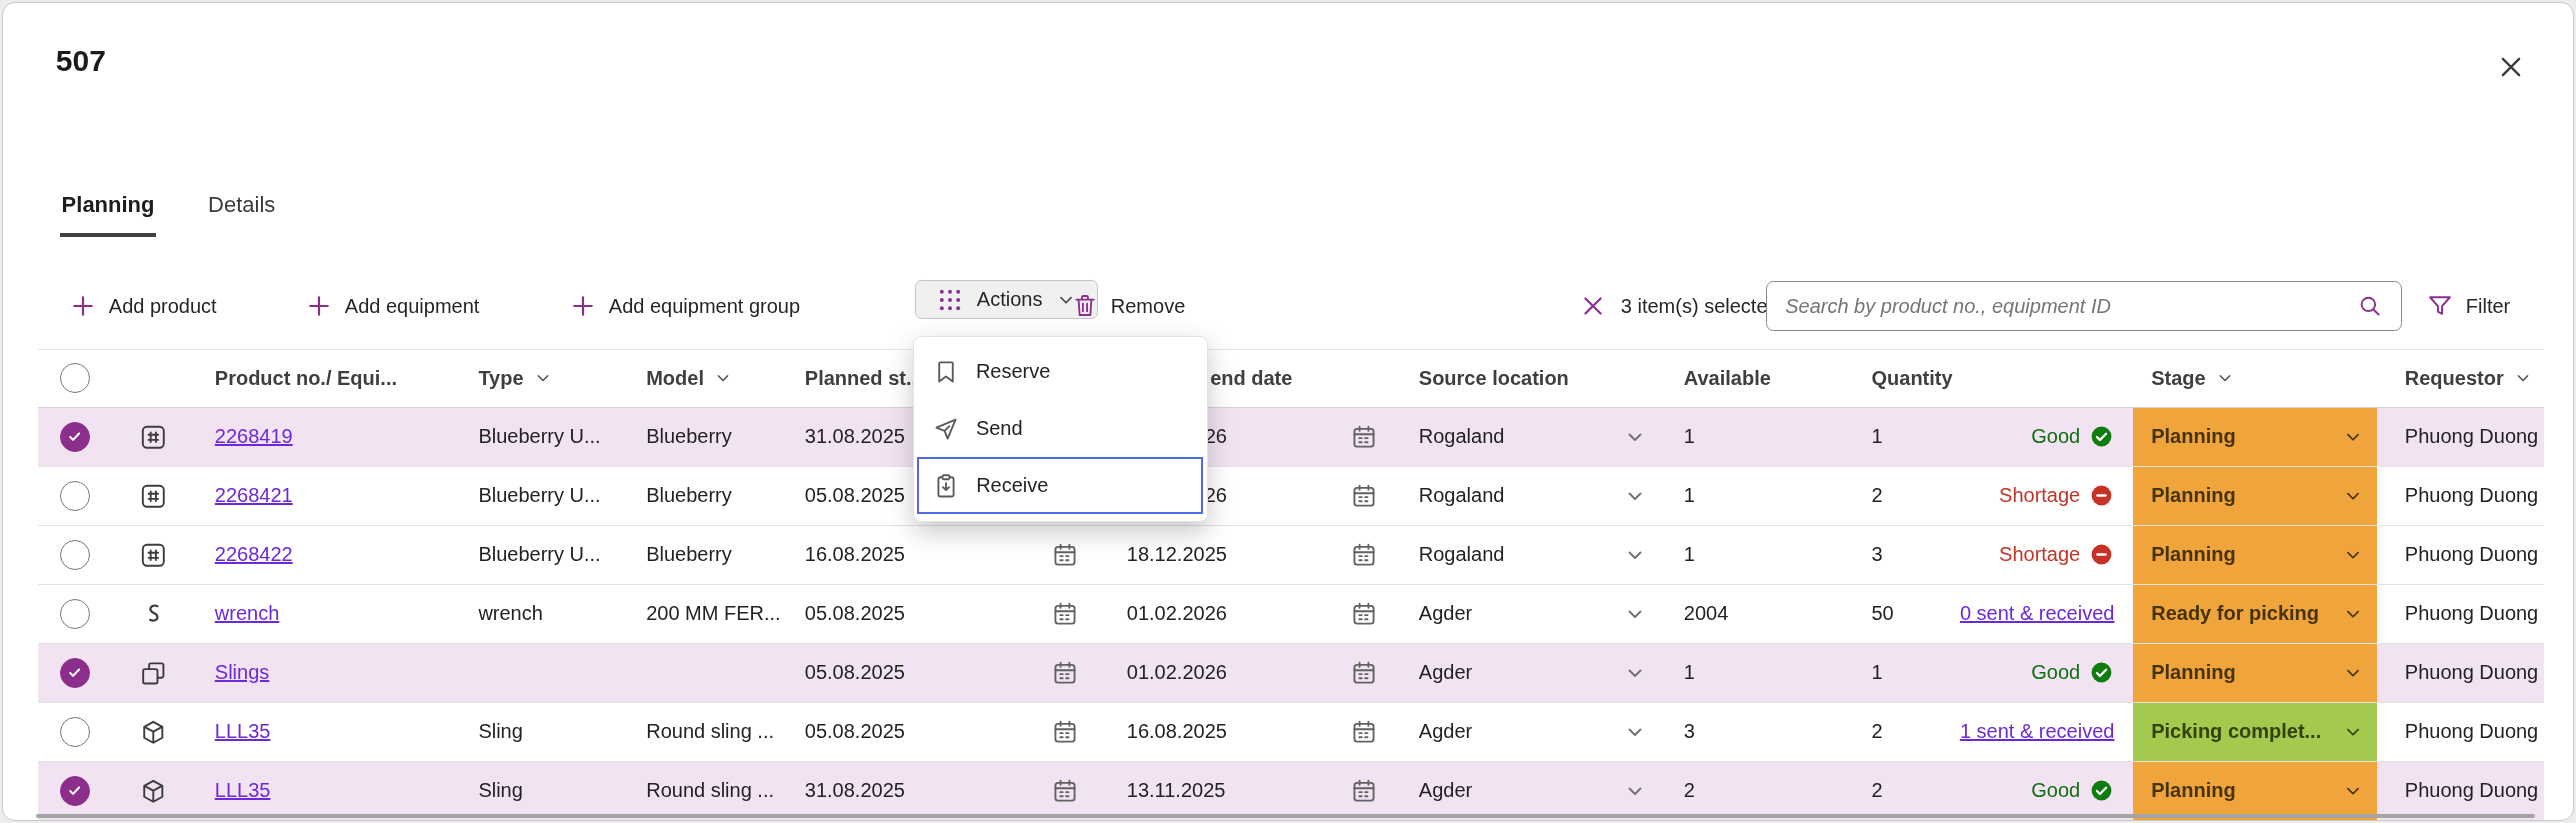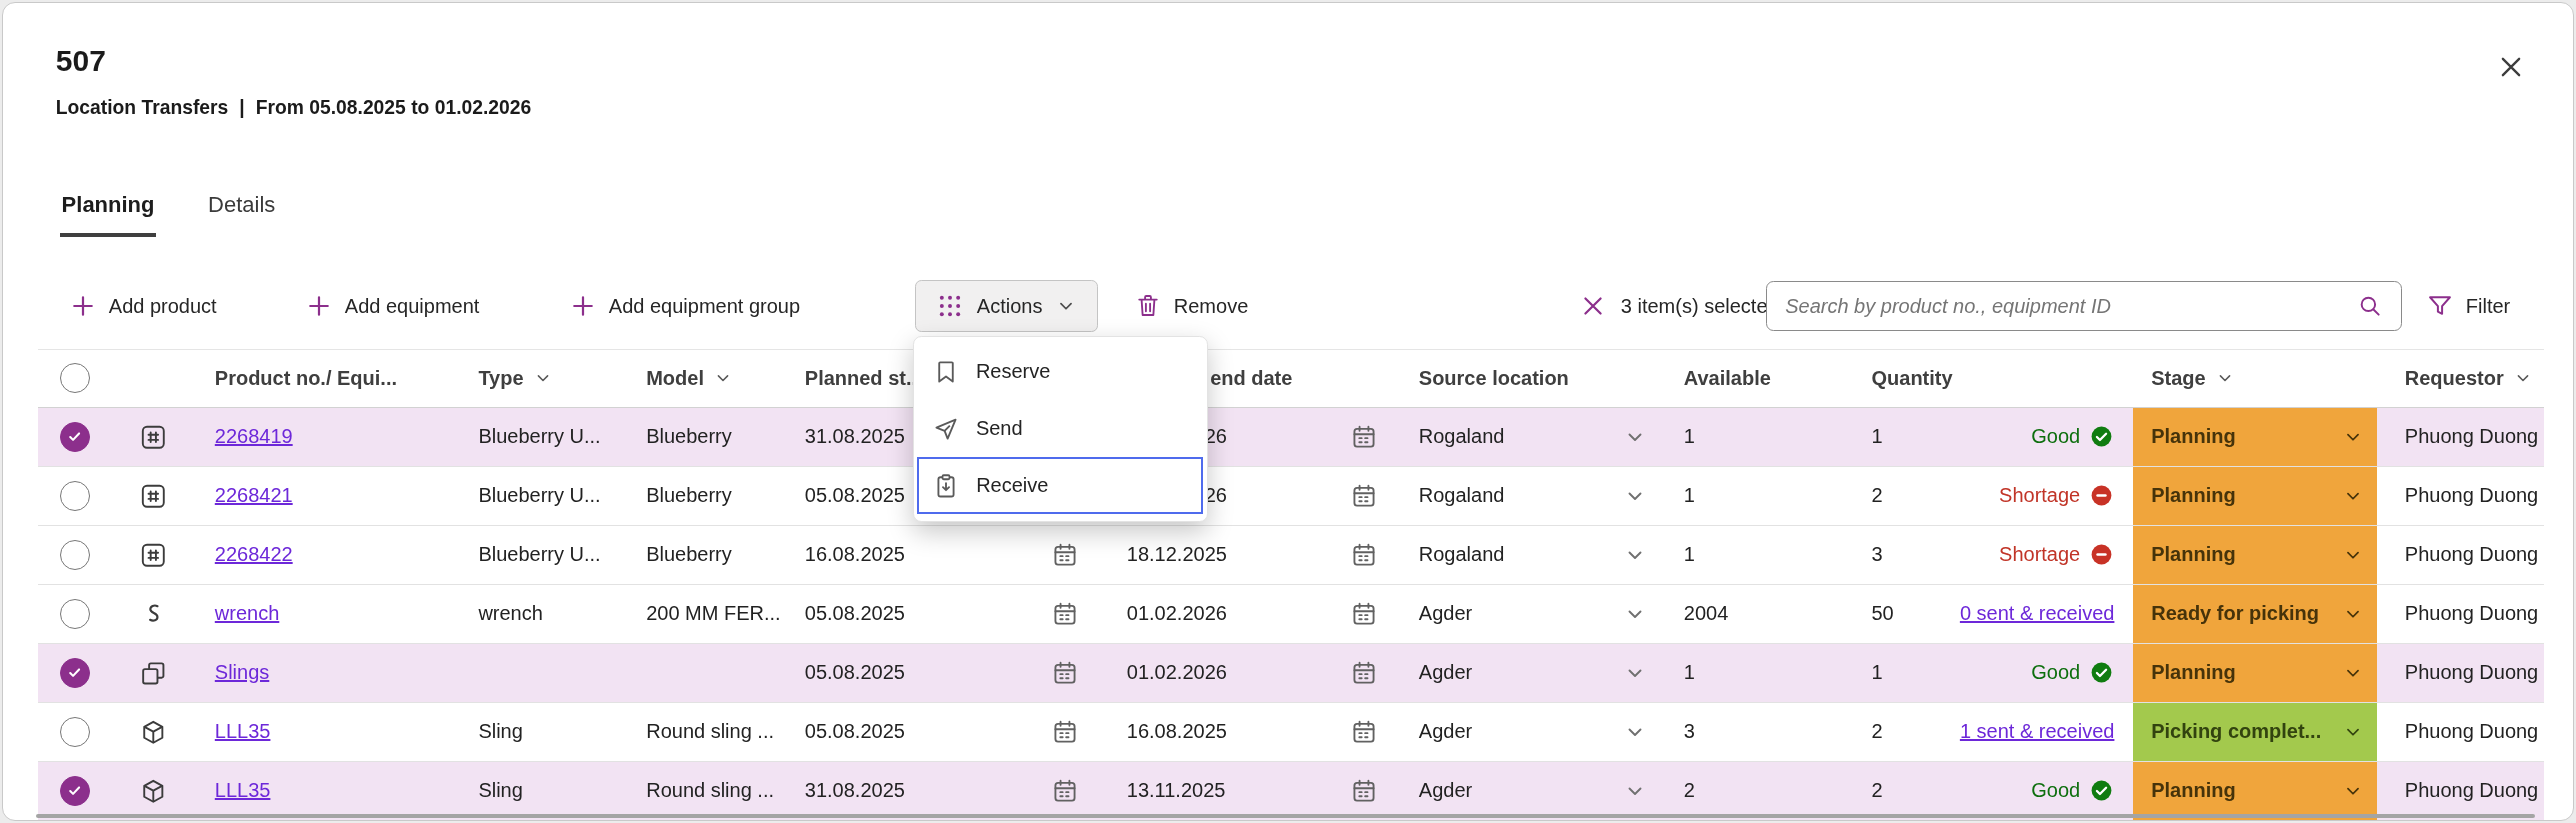--- a/index.html
+++ b/index.html
@@ -14,21 +14,21 @@
 
   
   #tabs{position:absolute;left:57px;top:186px;display:flex;gap:50px;}
   .tab{font-size:22px;color:#3a3a3a;padding:3.7px 1.8px 14.7px;cursor:pointer;}
   .tab.active{font-weight:700;color:#1d1d1d;border-bottom:4.6px solid #3f3f3f;}
 
   
   #toolbar{position:absolute;left:0;top:273px;width:100%;height:61px;}
   .titem{position:absolute;top:0;display:flex;align-items:center;gap:12px;height:61px;font-size:20px;color:#262626;cursor:pointer;white-space:nowrap;}
   .tic{width:28px;height:28px;color:#8c2f8c;flex:none;}
-  #btn-actions{top:4.6px;height:52px;padding:0 20px;border:0.9px solid #c4c4c4;border-radius:6.4px;background:#f1f0f0;gap:13px;box-sizing:border-box;}
+  #btn-actions{top:4.6px;height:39px;padding:0 20px;border:0.9px solid #c4c4c4;border-radius:6.4px;background:#f1f0f0;gap:13px;box-sizing:border-box;}
   .chev-sm{width:22px;height:22px;color:#4d4d4d;flex:none;}
   #search-box{position:absolute;left:1763px;top:5.5px;width:636px;height:50px;border-radius:25px;}
   #search-box input{width:100%;height:100%;box-sizing:border-box;border:1.4px solid #8a8a8a;border-radius:7.4px;padding:0 66px 0 18.4px;font-size:20px;font-family:inherit;color:#333;background:#fff;outline:none;}
   #search-box input::placeholder{color:#757575;font-style:italic;}
   #search-box .sic{position:absolute;right:18.4px;top:12px;width:26px;height:26px;color:#8c2f8c;}
 
   
   .trow{position:absolute;left:35px;width:2506px;height:59px;display:grid;box-sizing:border-box;
     grid-template-columns:74px 83px 267px 166px 157px 322px 299px 267px 184px 276px 244px 1fr;}
   .thead{top:346px;border-top:0.9px solid #e5e5e5;border-bottom:0.9px solid #d2d2d2;}
@@ -158,25 +158,20 @@
         <rect x="5.5" y="4.5" width="13" height="16.5" rx="1.8" fill="none" stroke="currentColor" stroke-width="1.6"></rect>
         <rect x="9" y="2.8" width="6" height="3.4" rx="1" fill="#fff" stroke="currentColor" stroke-width="1.6"></rect>
         <path d="M12 9.5v6M9.4 13l2.6 2.6 2.6-2.6" fill="none" stroke="currentColor" stroke-width="1.6" stroke-linecap="round" stroke-linejoin="round"></path>
       </symbol>
   </defs>
 </svg>
 
 <div class="card">
 
   <div id="title">507</div>
-  <div id="subtitle">
-    <span>Location Transfers</span>
-    <span class="sep">|</span>
-    <span>From 05.08.2025 to 01.02.2026</span>
-  </div>
   <div id="close-btn">
       <svg viewBox="0 0 24 24">
         <use href="#i-x"></use>
       </svg>
     </div>
 
   <div id="tabs">
     <div class="tab active">Planning</div>
     <div class="tab">Details</div>
   </div>
@@ -202,21 +197,21 @@
     </div>
     <div class="titem" id="btn-actions" style="left:912px">
       <svg class="tic" viewBox="0 0 24 24">
           <use href="#i-dots"></use>
         </svg>
       <span>Actions</span>
       <svg class="chev-sm" viewBox="0 0 24 24">
           <use href="#i-chev"></use>
         </svg>
     </div>
-    <div class="titem" style="left:1131px">
+    <div class="titem" style="left:1068px">
       <svg class="tic" viewBox="0 0 24 24">
           <use href="#i-trash"></use>
         </svg>
       <span>Remove</span>
     </div>
     <div class="titem" style="left:1576px;gap:14px">
       <svg class="tic" viewBox="0 0 24 24">
           <use href="#i-x"></use>
         </svg>
       <span>3 item(s) selected</span>

